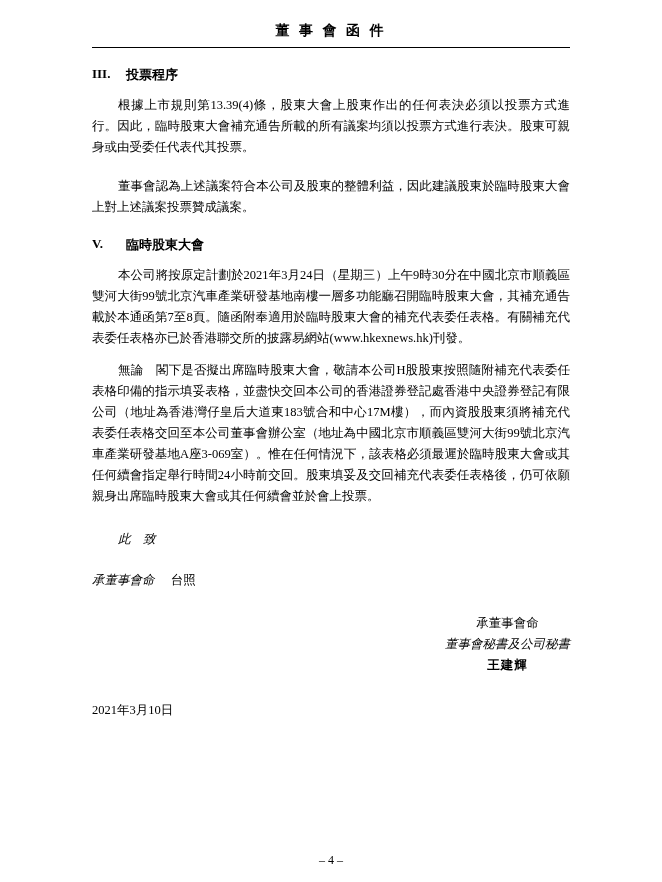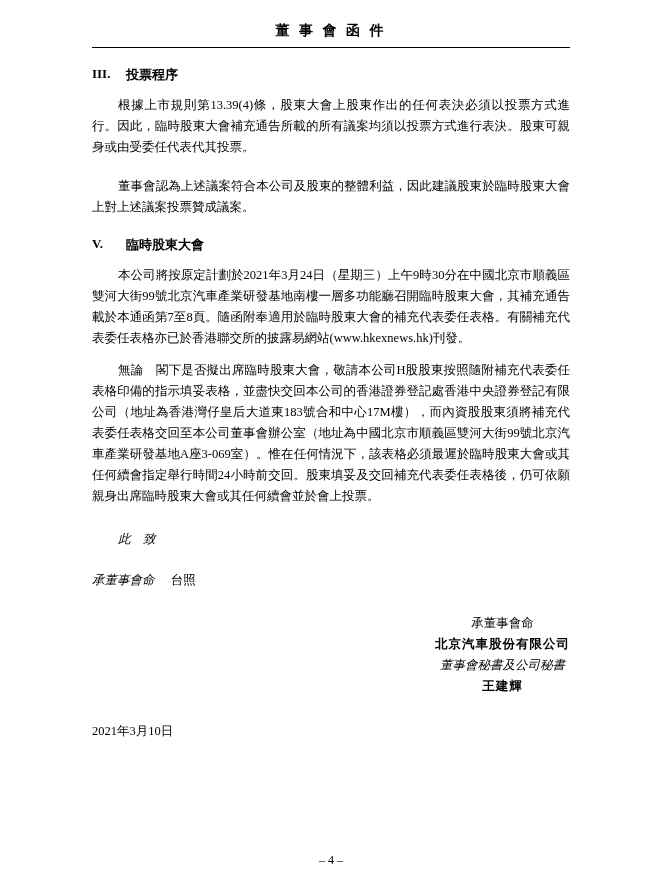--- a/index.html
+++ b/index.html
@@ -113,21 +113,20 @@
 
     <p class="closing-zhi">此　致</p>
 
     <p class="salutation">
       <span class="kai">承董事會命</span>
       <span class="suffix">台照</span>
     </p>
 
     <div class="sig-block">
       <p class="sig-order">承董事會命</p>
-      <p class="sig-company">北京汽車股份有限公司</p>
       <p class="sig-title">董事會秘書及公司秘書</p>
       <p class="sig-name">王建輝</p>
     </div>
 
     <p class="doc-date">2021年3月10日</p>
 
   </div>
 
   <div class="page-number">– 4 –</div>
 </div>

